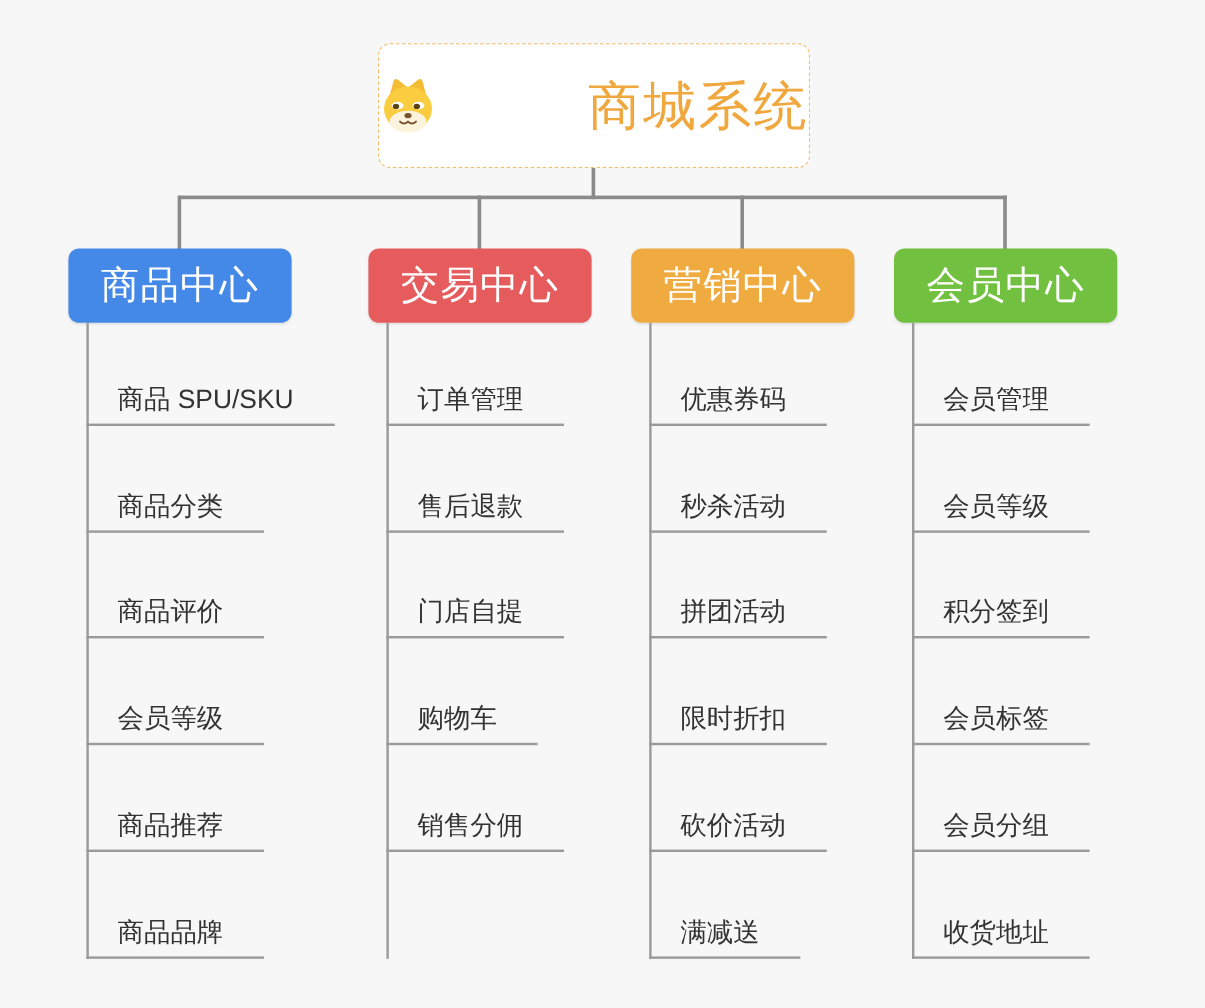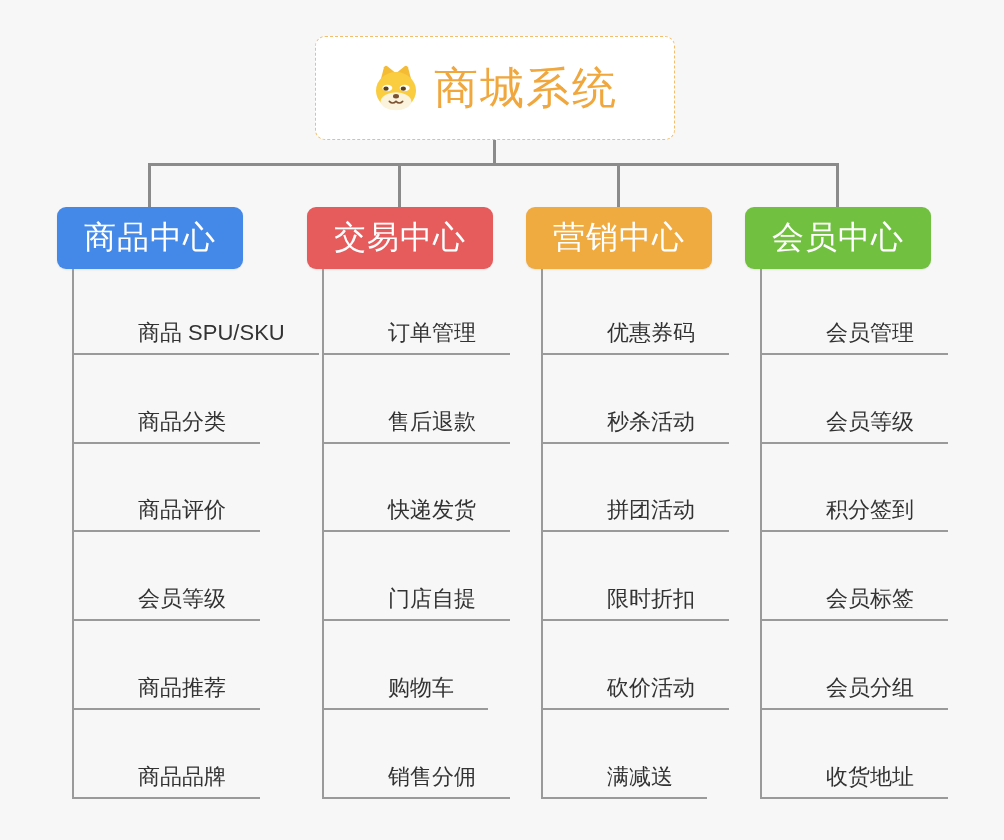--- a/index.html
+++ b/index.html
@@ -12,21 +12,21 @@
   }
   *{box-sizing:border-box;margin:0;padding:0;}
   html,body{background:var(--bg);}
   body{font-family:"Liberation Sans","DejaVu Sans",sans-serif;}
   .canvas{position:relative;width:1004px;height:840px;background:var(--bg);overflow:hidden;}
 
   
   .root-node{
     position:absolute;left:315px;top:36px;width:360px;height:104px;
     background:#FFFFFF;border:1px dashed var(--root-border);border-radius:10px;
-    display:flex;align-items:center;justify-content:center;gap:14px;cursor:pointer;
+    display:flex;align-items:center;justify-content:space-between;gap:14px;cursor:pointer;
   }
   .root-title{font-size:44px;color:var(--root-accent);letter-spacing:2px;white-space:nowrap;}
   .root-icon{display:inline-flex;}
 
   
   .conn{position:absolute;background:var(--connector);}
   .conn.root-stub{left:493px;top:140px;width:3px;height:26px;}
   .conn.hline{left:149px;top:163px;width:690px;height:3px;}
   .conn.branch-stub{top:163px;width:3px;height:46px;}
 
@@ -42,21 +42,21 @@
     box-shadow:0 1px 2px rgba(0,0,0,0.08);
   }
   .branch-label{font-size:32px;color:#FFFFFF;letter-spacing:1px;white-space:nowrap;}
   .spine{position:absolute;left:15px;top:62px;width:2px;height:530px;background:var(--leaf-line);}
   .leaves{position:absolute;left:15px;top:59px;}
   .leaf-slot{height:88.8px;display:flex;align-items:flex-end;}
   .leaf{
     width:max-content;border-bottom:2px solid var(--leaf-line);
     padding:0 34px 6px 26px;cursor:pointer;
   }
-  .leaf-label{font-size:22px;color:var(--leaf-text);line-height:28px;white-space:nowrap;margin-left:40px;}
+  .leaf-label{font-size:22px;color:var(--leaf-text);line-height:28px;white-space:nowrap;}
 </style>
 <title>商城系统</title></head>
 <body>
 
 <div class="canvas">
 
   <div class="root-node">
     <span class="root-icon">
       <svg width="48" height="48" viewBox="0 0 72 72" aria-hidden="true">
         <path d="M13 24 L18 5 Q20 1 24 4 L35 13 Z" fill="#F4BB35"></path>
@@ -137,25 +137,20 @@
       <span class="leaf-label">订单管理</span>
     </div>
   </div>
 
   <div class="leaf-slot">
     <div class="leaf">
       <span class="leaf-label">售后退款</span>
     </div>
   </div>
 
-  <div class="leaf-slot">
-    <div class="leaf">
-      <span class="leaf-label">快递发货</span>
-    </div>
-  </div>
 
   <div class="leaf-slot">
     <div class="leaf">
       <span class="leaf-label">门店自提</span>
     </div>
   </div>
 
   <div class="leaf-slot">
     <div class="leaf">
       <span class="leaf-label">购物车</span>

